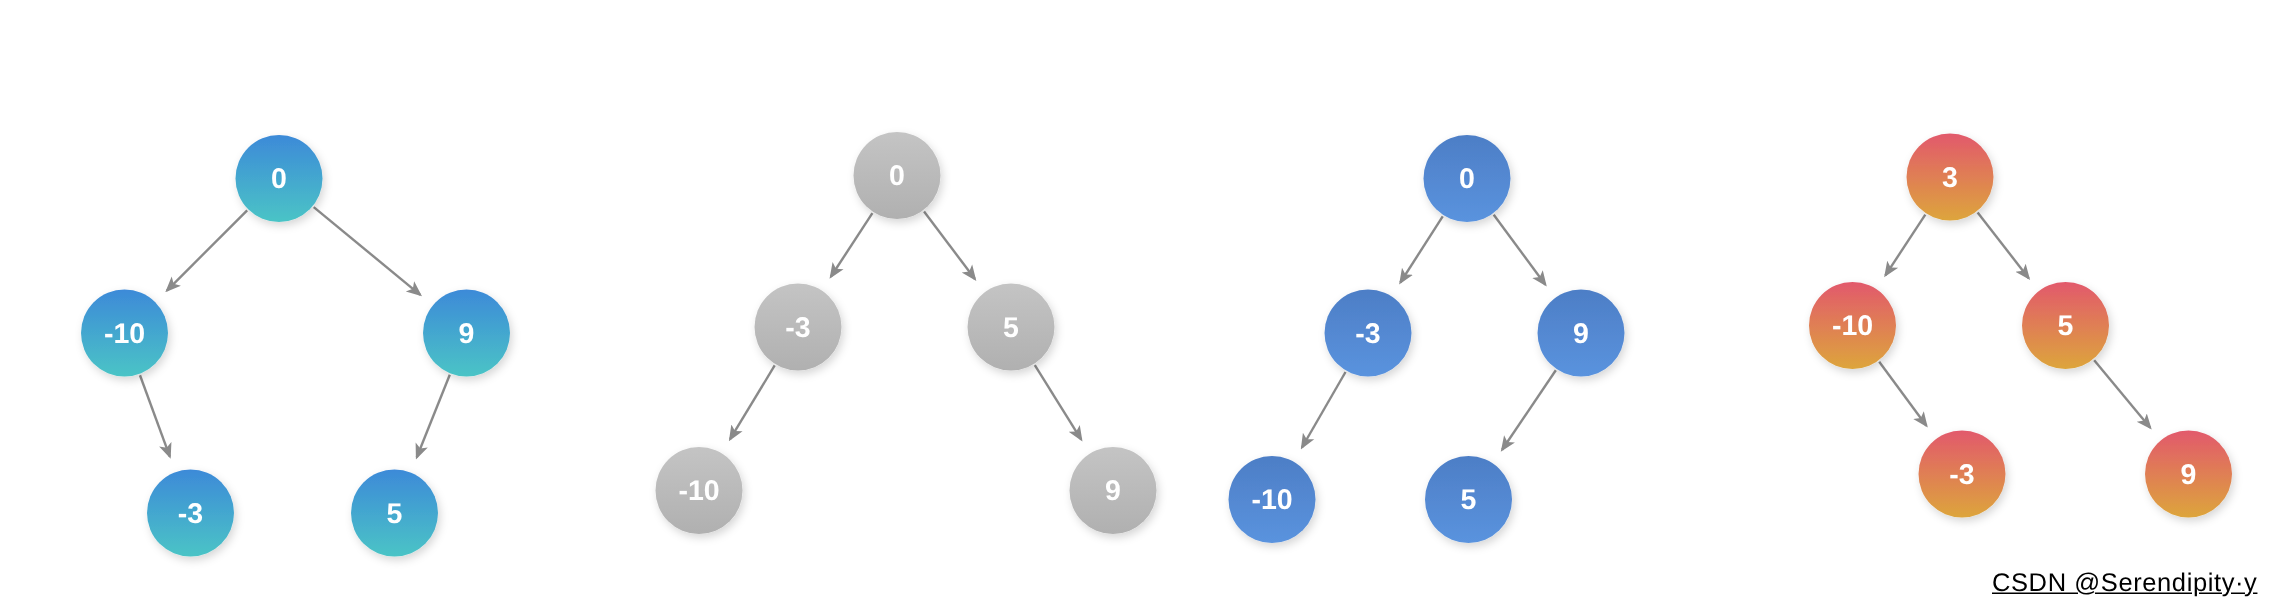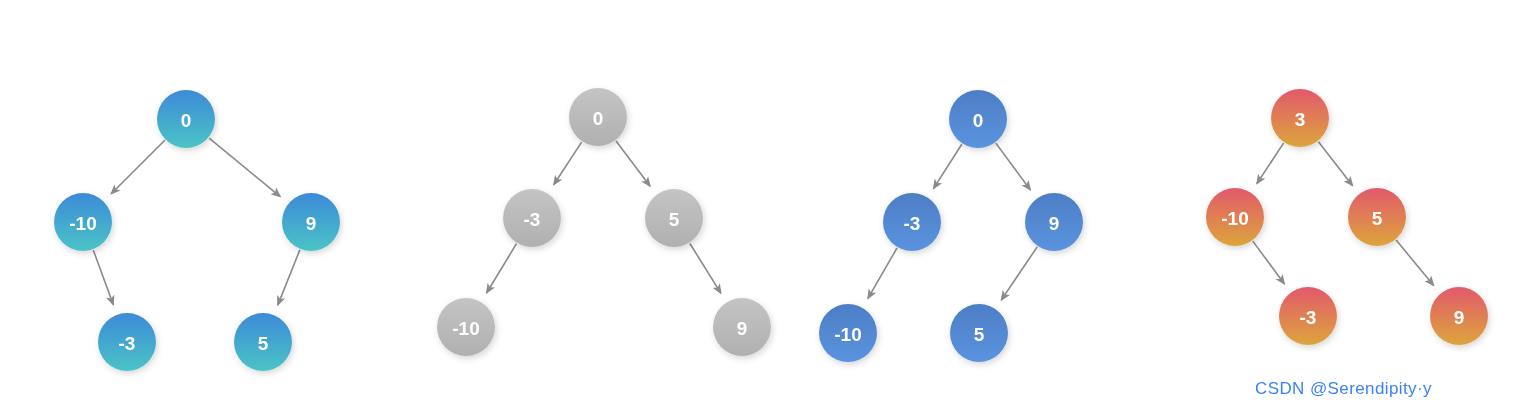--- a/index.html
+++ b/index.html
@@ -176,13 +176,13 @@
           <text x="1308" y="317" class="node-label">-3</text>
         </g>
         <g>
           <circle cx="1459" cy="316" r="29" fill="url(#grad-red-amber)" filter="url(#node-shadow)"></circle>
           <text x="1459" y="317" class="node-label">9</text>
         </g>
       </g>
     </svg>
   </div>
 
-<span class="watermark" style="left: 1255px; top: 379px; color: #3b82f6;">CSDN @Serendipity·y</span>
+<span class="watermark" style="left: 1328px; top: 379px; color: #000000; text-decoration: underline;">CSDN @Serendipity·y</span>
 
 </body></html>

